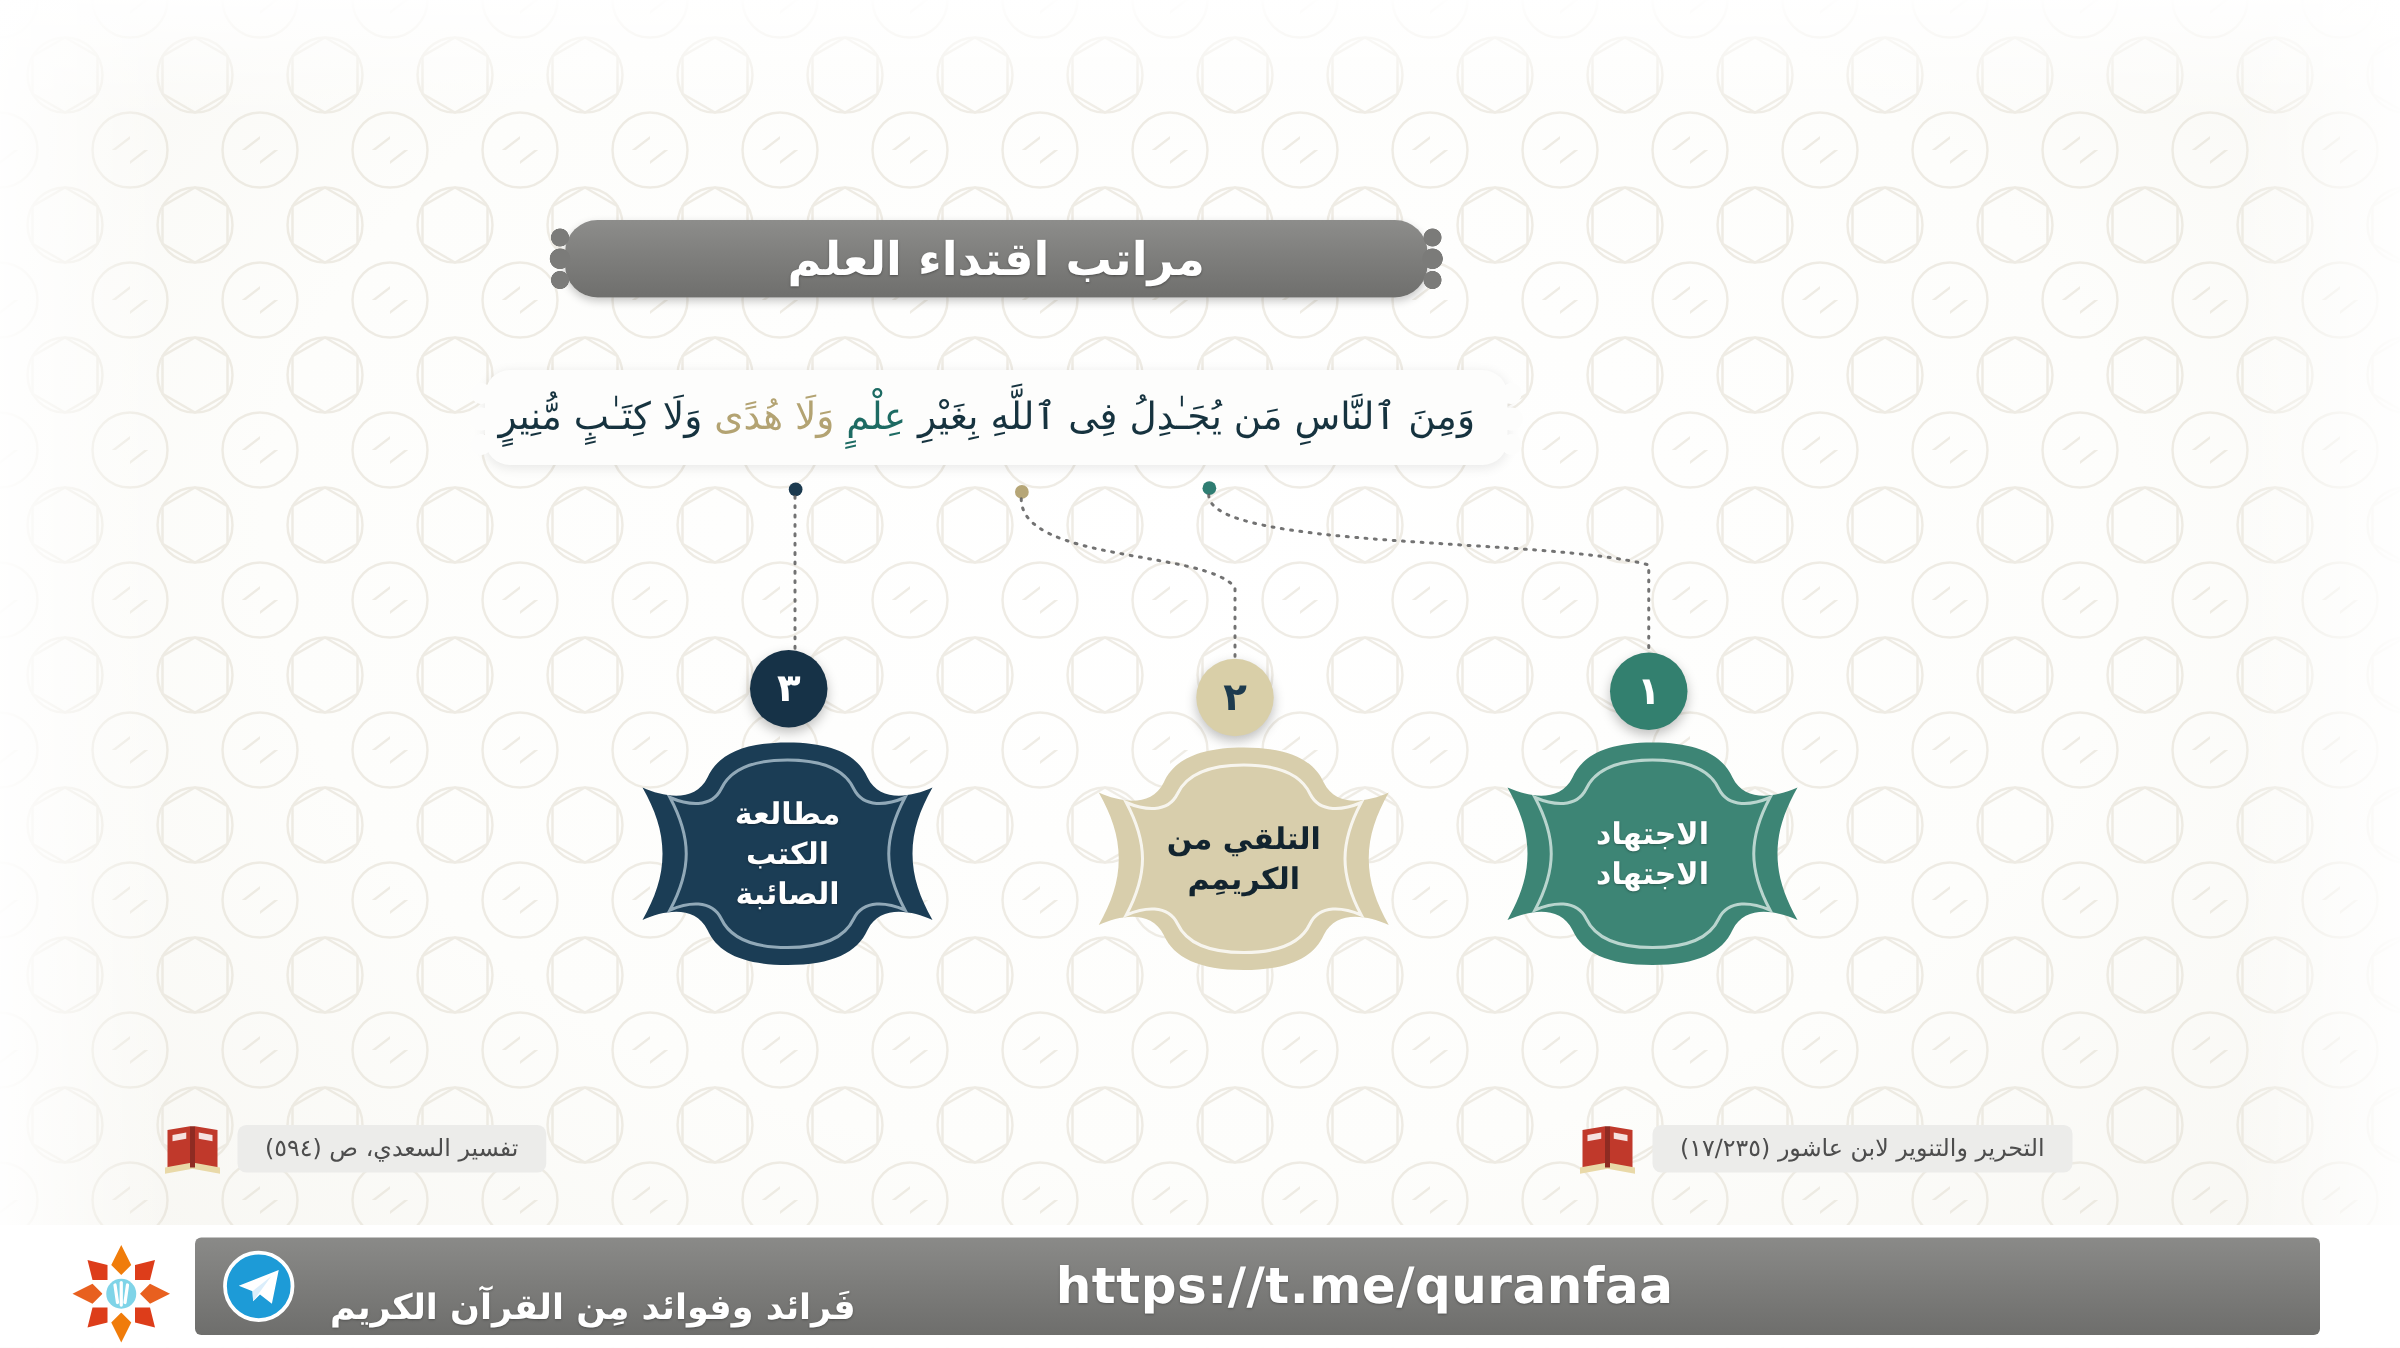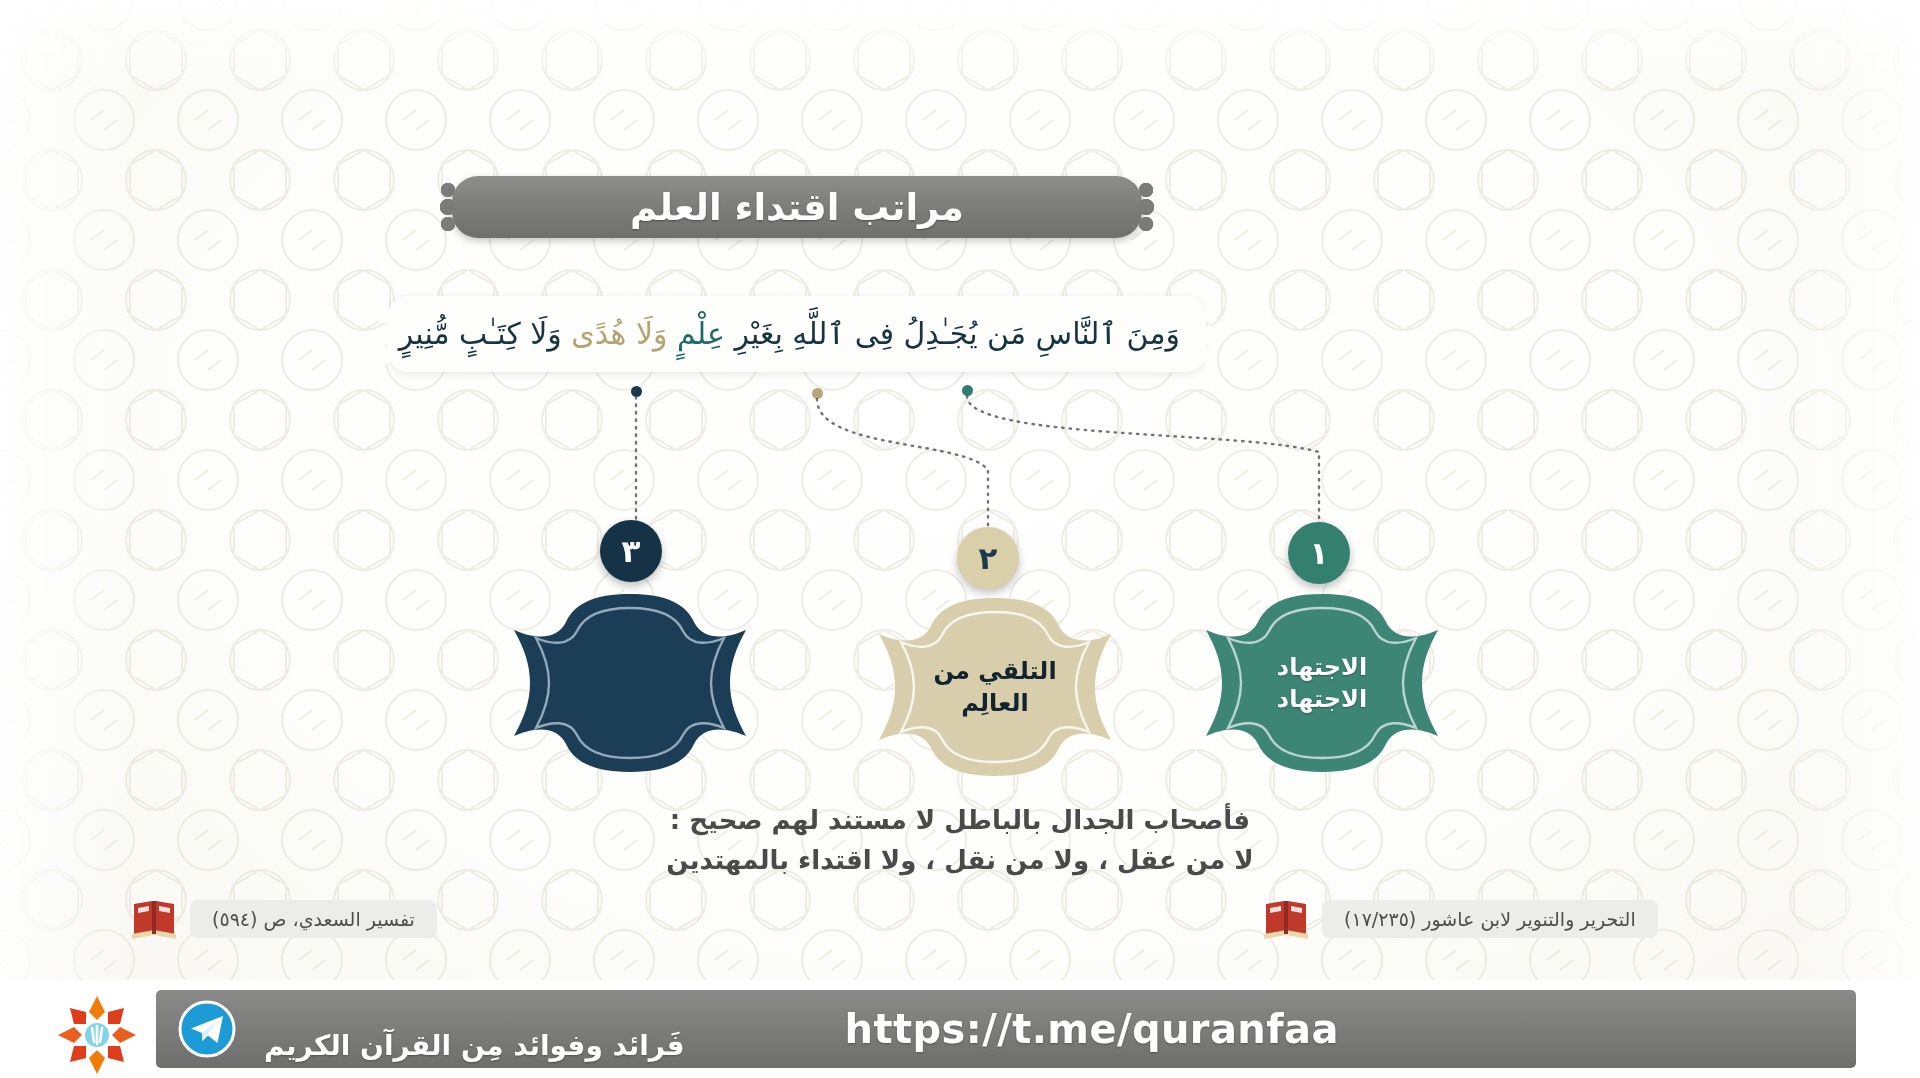--- a/index.html
+++ b/index.html
@@ -365,21 +365,21 @@
                C186,162 170,170 140,170
                C110,170 94,162 87,147
                C79,131 60,134 46,140
                C54,125 59,111 59,95
                C59,79 54,65 46,50
                C60,56 79,59 87,43
                C94,28 110,20 140,20 Z" fill="none" stroke="#ffffff" stroke-width="2.4" opacity=".8"></path>
     </svg>
     <div class="badge-label">
       <div>التلقي من</div>
-      <div>العالِم</div>
+      <div>الكريمِم</div>
     </div>
   </div>
 
   <div class="badge" id="badge-3">
     <svg viewBox="0 0 280 190" aria-hidden="true">
       <path d="M140,6
                C176,6 196,16 204,34
                C214,54 238,50 256,42
                C246,60 240,76 240,95
                C240,114 246,130 256,148
@@ -398,26 +398,27 @@
                C221,111 226,125 234,140
                C220,134 201,131 193,147
                C186,162 170,170 140,170
                C110,170 94,162 87,147
                C79,131 60,134 46,140
                C54,125 59,111 59,95
                C59,79 54,65 46,50
                C60,56 79,59 87,43
                C94,28 110,20 140,20 Z" fill="none" stroke="#b9cdd9" stroke-width="2.4" opacity=".75"></path>
     </svg>
-  </div>
-
-  <div id="conclusion">
-    <div>فأصحاب الجدال بالباطل لا مستند لهم صحيح :</div>
-    <div>لا من عقل ، ولا من نقل ، ولا اقتداء بالمهتدين</div>
-  </div>
+    <div class="badge-label">
+      <div>مطالعة</div>
+      <div>الكتب</div>
+      <div>الصائبة</div>
+    </div>
+  </div>
+
 
   <div class="citation-group" id="citation-right">
     <span class="citation-pill">التحرير والتنوير لابن عاشور (١٧/٢٣٥)</span>
     <svg class="book-icon" viewBox="0 0 48 42" aria-hidden="true">
       <path d="M4 6 L22 3 L22 36 L4 39 Z" fill="#c0392b"></path>
       <path d="M44 6 L26 3 L26 36 L44 39 Z" fill="#c0392b"></path>
       <path d="M2 36 L24 32 L46 36 L46 41 L24 37 L2 41 Z" fill="#e9d9a8"></path>
       <rect x="22" y="3" width="4" height="33" fill="#8e2b22"></rect>
       <path d="M8 10 L19 8 L19 13 L8 15 Z" fill="#ffffff" opacity=".85"></path>
       <path d="M29 8 L40 10 L40 15 L29 13 Z" fill="#ffffff" opacity=".85"></path>

